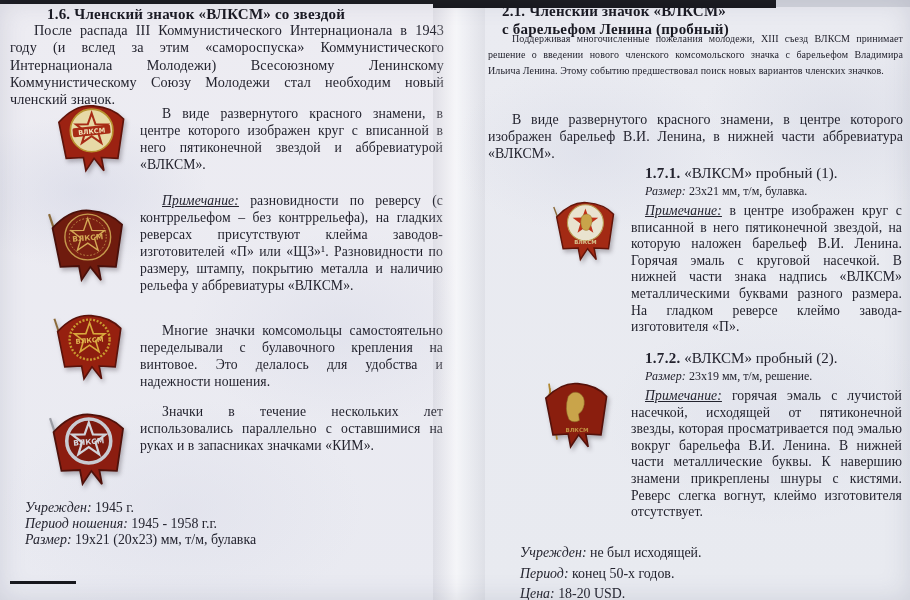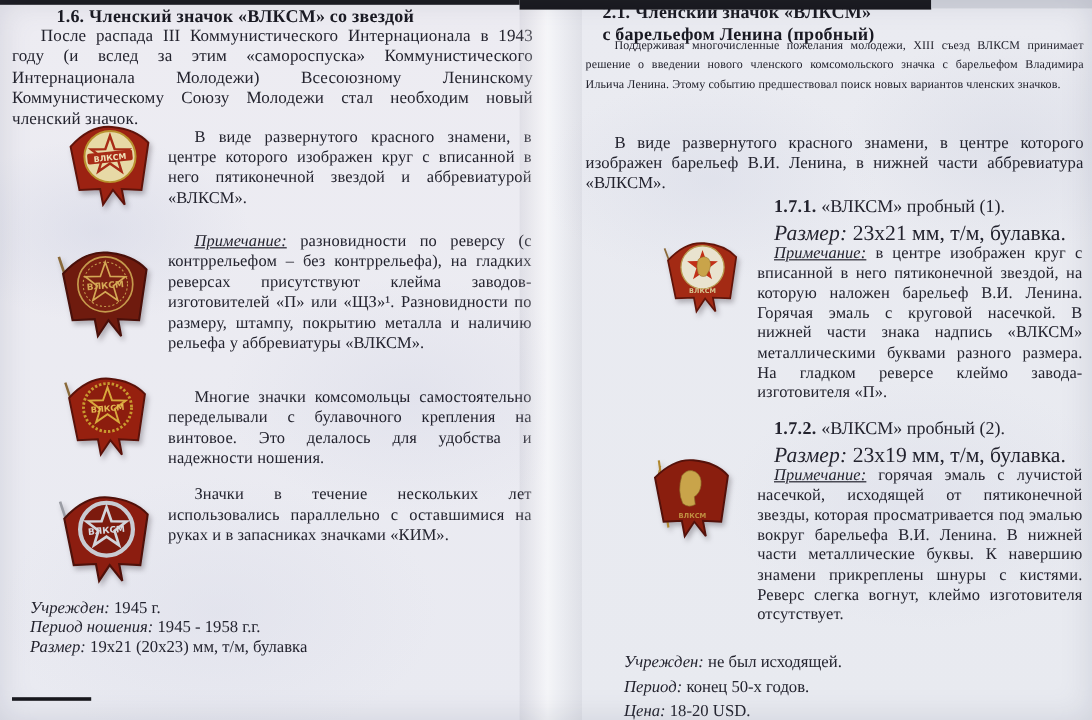--- a/index.html
+++ b/index.html
@@ -50,21 +50,21 @@
   }
   .col-para{
     position:absolute;left:140px;width:303px;margin:0;
     text-align:justify;text-indent:22px;
     font-size:13.7px;line-height:17px;letter-spacing:.1px;
   }
   .page-right .col-para{left:176px;width:271px;line-height:16.6px;}
   .note-label{font-style:italic;text-decoration:underline;}
   .sec-head{position:absolute;left:176px;width:271px;margin:0;font-size:15px;text-indent:14px;}
   .sec-head b{letter-spacing:.3px;}
-  .size-line{position:absolute;left:176px;width:271px;margin:0;font-size:18px;text-indent:14px;}
+  .size-line{position:absolute;left:176px;width:271px;margin:0;font-size:12px;text-indent:14px;}
   .size-line i{letter-spacing:.1px;}
   .stats{position:absolute;font-size:13.9px;}
   .stat-line{white-space:nowrap;}
   .stat-label{font-style:italic;margin-top:27px;}
   .footnote-rule{position:absolute;left:10px;top:581px;width:66px;height:2.5px;background:#17171c;}
   .watermark{
     position:absolute;right:6px;bottom:8px;
     font-family:"Liberation Sans", sans-serif;font-weight:bold;
     font-size:31px;color:#bcc0c9;letter-spacing:1px;
   }
@@ -172,21 +172,21 @@
         <path d="M44,28 Q50,20 58,24 Q65,28 64,38 Q63,46 57,50 L58,58 Q51,62 45,57 Q39,44 44,28 Z" fill="#c9a44a" stroke="#8a6a28" stroke-width="0.7"></path>
         <text x="55" y="72" font-size="7" fill="#caa44a" opacity="0.85">ВЛКСМ</text>
       </svg>
     </div>
 
     <p class="sec-head" style="top:165px"><b>1.7.1.</b> <span>«ВЛКСМ» пробный (1).</span></p>
     <p class="size-line" style="top:184px"><i>Размер:</i> <span>23х21 мм, т/м, булавка.</span></p>
     <p class="col-para" style="top:203px;text-indent:14px"><span class="note-label">Примечание:</span> <span>в центре изображен круг с вписанной в него пятиконечной звездой, на которую наложен барельеф В.И. Ленина. Горячая эмаль с круговой насечкой. В нижней части знака надпись «ВЛКСМ» металлическими буквами разного размера. На гладком реверсе клеймо завода-изготовителя «П».</span></p>
 
     <p class="sec-head" style="top:350px"><b>1.7.2.</b> <span>«ВЛКСМ» пробный (2).</span></p>
-    <p class="size-line" style="top:369px"><i>Размер:</i> <span>23х19 мм, т/м, булавка.</span></p>
+    <p class="size-line" style="top:369px"><i>Размер:</i> <span>23х19 мм, т/м, решение.</span></p>
     <p class="col-para" style="top:388px;text-indent:14px"><span class="note-label">Примечание:</span> <span>горячая эмаль с лучистой насечкой, исходящей от пятиконечной звезды, которая просматривается под эмалью вокруг барельефа В.И. Ленина. В нижней части металлические буквы. К навершию знамени прикреплены шнуры с кистями. Реверс слегка вогнут, клеймо изготовителя отсутствует.</span></p>
 
     <div class="stats" style="left:65px;top:543px;line-height:20.5px">
       <div class="stat-line"><span class="stat-label">Учрежден:</span> <span>не был исходящей.</span></div>
       <div class="stat-line"><span class="stat-label">Период:</span> <span>конец 50-х годов.</span></div>
       <div class="stat-line"><span class="stat-label">Цена:</span> <span>18-20 USD.</span></div>
     </div>
 
   </div>
 

